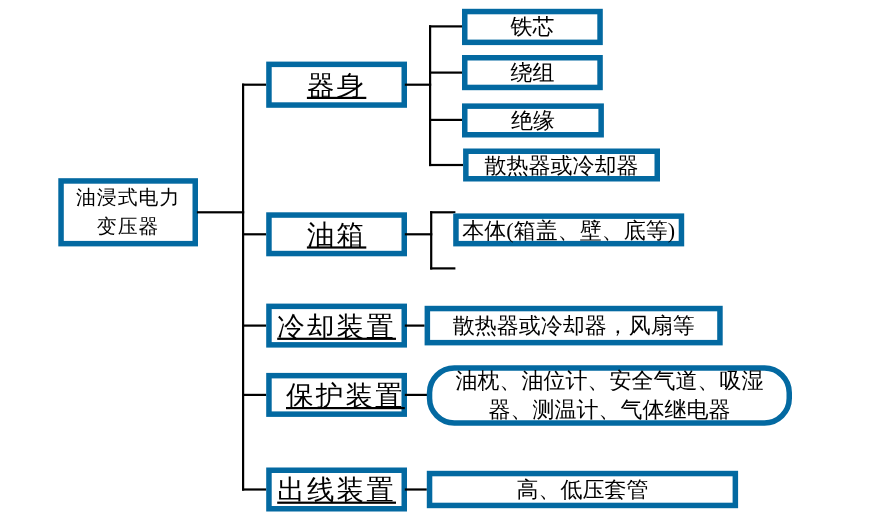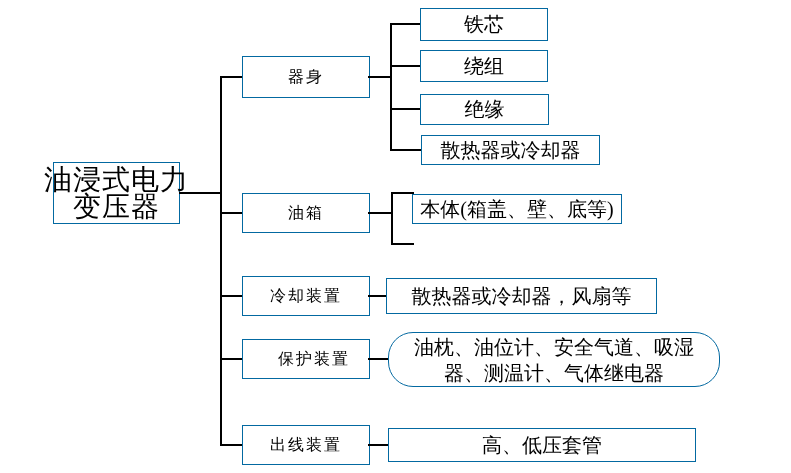--- a/index.html
+++ b/index.html
@@ -12,32 +12,32 @@
     width: 791px;
     height: 473px;
     background: #ffffff;
     font-family: "Liberation Serif", "DejaVu Serif", serif;
     color: #000000;
     overflow: hidden;
   }
   .box {
     position: absolute;
     box-sizing: border-box;
-    border: 1px solid #0369a1;
+    border: 5px solid #0369a1;
     background: #ffffff;
     display: flex;
     flex-direction: column;
     align-items: center;
     justify-content: center;
     text-align: center;
     white-space: nowrap;
   }
-  .lvl2 { font-size: 16px; letter-spacing: 2px; }
+  .lvl2 { font-size: 25px; letter-spacing: 2px; text-decoration: underline; }
   .lvl3 { font-size: 20px; }
-  .root { font-size: 28px; line-height: 27px; letter-spacing: 1px; }
+  .root { font-size: 18px; line-height: 27px; letter-spacing: 1px; }
   .two-line { line-height: 26px; }
   .hline, .vline {
     position: absolute;
     background: #000000;
   }
   .hline { height: 2px; }
   .vline { width: 2px; }
   .line-txt { display: block; }
 </style>
 </head>
@@ -108,17 +108,17 @@
     <span>散热器或冷却器，风扇等</span>
   </div>
 
   <div class="hline" style="left:368px; top:358px; width:22px;"></div>
   <div class="box lvl3 two-line" style="left:388px; top:332px; width:332px; height:55px;border-radius:25px;">
     <span class="line-txt">油枕、油位计、安全气道、吸湿</span>
     <span class="line-txt">器、测温计、气体继电器</span>
   </div>
 
   <div class="hline" style="left:368px; top:444px; width:22px;"></div>
-  <div class="box lvl3" style="left:388px; top:428px; width:308px; height:34px;align-items:center;">
+  <div class="box lvl3" style="left:388px; top:428px; width:283px; height:34px;align-items:center;">
     <span>高、低压套管</span>
   </div>
 
 </div>
 
 </body></html>

